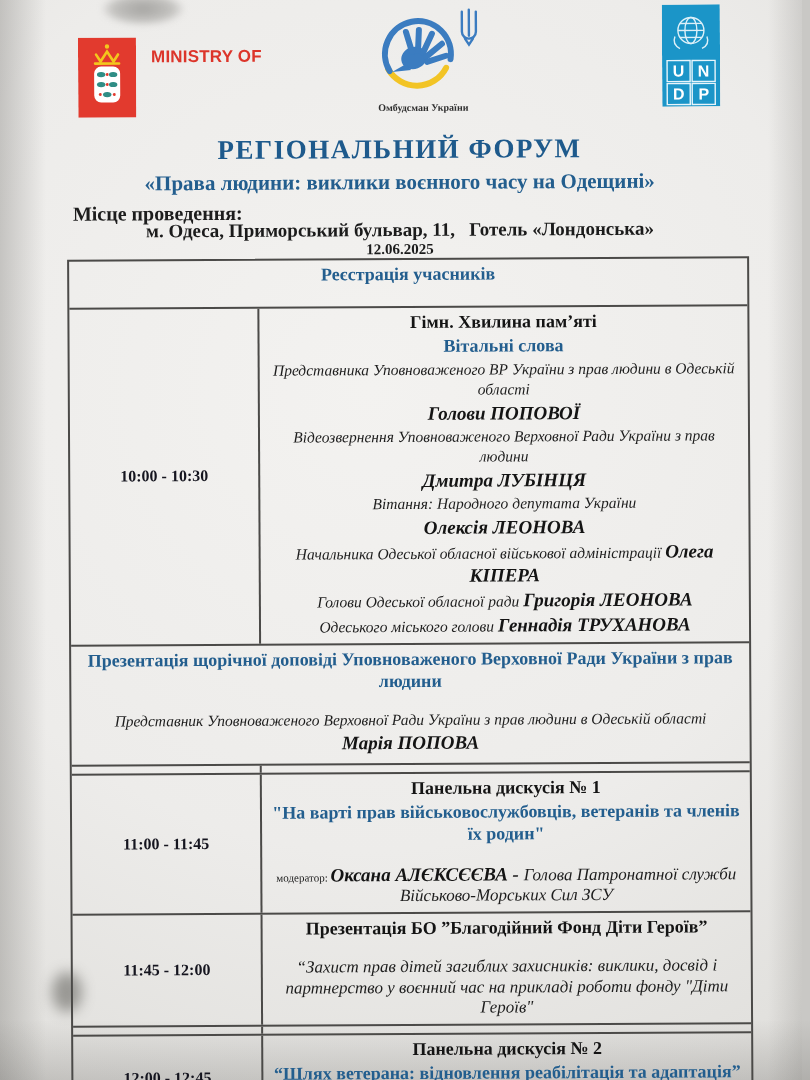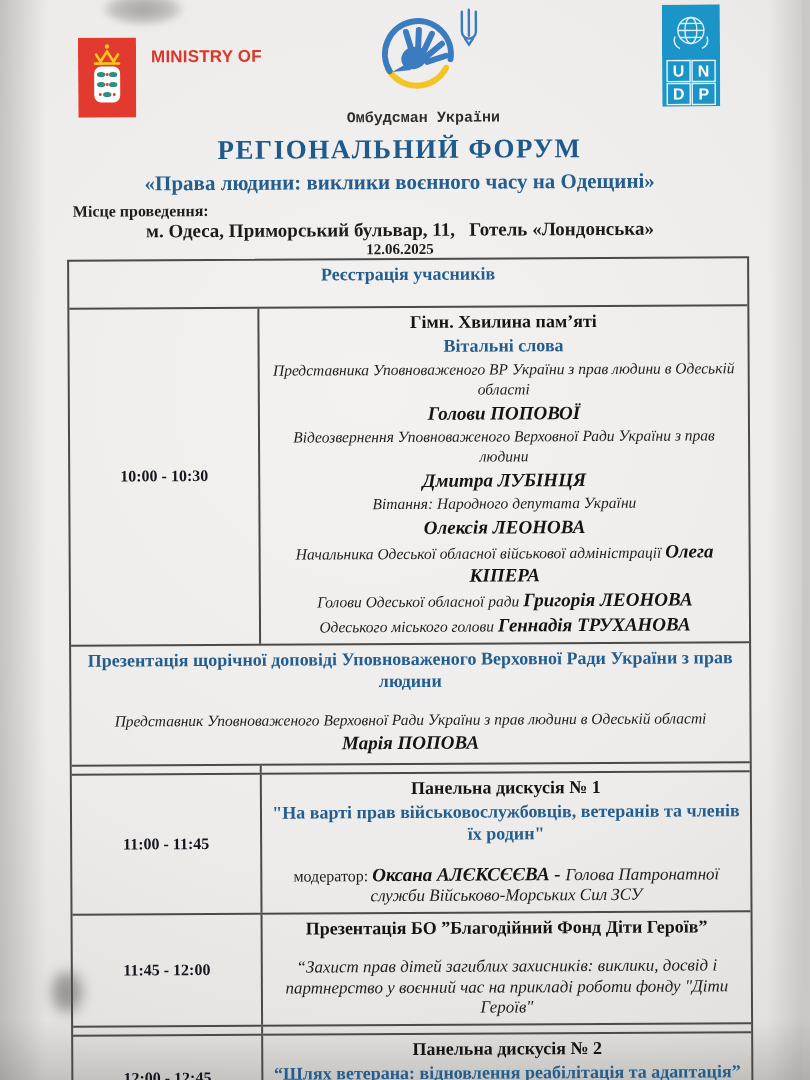--- a/index.html
+++ b/index.html
@@ -31,30 +31,30 @@
   .edge-right{position:absolute;right:0;top:0;width:34px;height:1080px;
     background:linear-gradient(270deg,rgba(90,88,84,.18),rgba(90,88,84,0));}
 
   .content{position:absolute;inset:0;transform:rotate(-0.3deg);transform-origin:50% 40%;}
 
   
   .mfa{position:absolute;left:80px;top:36px;display:flex;gap:15px;align-items:flex-start;}
   .mfa-text{color:#dc352a;font-family:"Liberation Sans","DejaVu Sans",sans-serif;
     font-weight:bold;font-size:17px;line-height:1.28;letter-spacing:.2px;margin-top:9px;}
   .omb{position:absolute;left:315px;top:6px;width:220px;text-align:center;}
-  .omb-text{margin-top:10px;font-family:Liberation Mono, monospace;
-    font-weight:bold;font-size:15px;line-height:1.25;color:#2e2e2e;}
+  .omb-text{margin-top:2px;font-family:Liberation Serif, serif;
+    font-weight:bold;font-size:10px;line-height:1.25;color:#2e2e2e;}
   .undp{position:absolute;left:664px;top:6px;}
 
   
   .title{position:absolute;left:0;top:134px;width:100%;text-align:center;
     font-weight:bold;font-size:27px;letter-spacing:1.5px;color:#1e5a8c;}
   .subtitle{position:absolute;left:0;top:170px;width:100%;text-align:center;
     font-weight:bold;font-size:21px;color:#235e8e;}
-  .venue-label{position:absolute;left:74px;top:201px;font-weight:bold;font-size:16px;color:#1d1d1d;}
+  .venue-label{position:absolute;left:74px;top:201px;font-weight:bold;font-size:20px;color:#1d1d1d;}
   .venue{position:absolute;left:0;top:219px;width:100%;text-align:center;
     font-weight:bold;font-size:19px;color:#1b1b1b;}
   .date{position:absolute;left:0;top:241px;width:100%;text-align:center;
     font-weight:bold;font-size:15px;color:#1b1b1b;}
 
   
   .table{position:absolute;left:68px;top:258px;width:678px;
     border:2px solid #4b4a48;background:transparent;}
   .row{display:flex;border-top:2px solid #4b4a48;}
   .row:first-child{border-top:none;}
@@ -62,21 +62,21 @@
     display:flex;align-items:center;justify-content:center;
     font-weight:bold;font-size:16px;color:#15151f;}
   .cell-content{flex:1;padding:3px 8px 4px;text-align:center;}
   .line{line-height:1.22;padding:1px 0;font-size:16px;color:#1c1c1c;}
   .line.gap{margin-top:15px;}
   .s-b{font-weight:bold;font-size:18px;color:#141414;}
   .s-bb{font-weight:bold;font-size:18px;color:#235e8e;}
   .s-i{font-style:italic;font-size:15.5px;color:#1d1d1d;}
   .s-im{font-style:italic;font-size:17px;color:#1d1d1d;}
   .s-bi{font-weight:bold;font-style:italic;font-size:19px;color:#141414;}
-  .s-r{font-size:16px;color:#1d1d1d;}
+  .s-r{font-size:11px;color:#1d1d1d;}
 </style>
 </head>
 <body>
 
 <div class="photo">
   <div class="clip-shadow"></div>
   <div class="edge-left"></div>
   <div class="edge-right"></div>
   <div class="edge-bottom"></div>
   <div class="smudge"></div>

